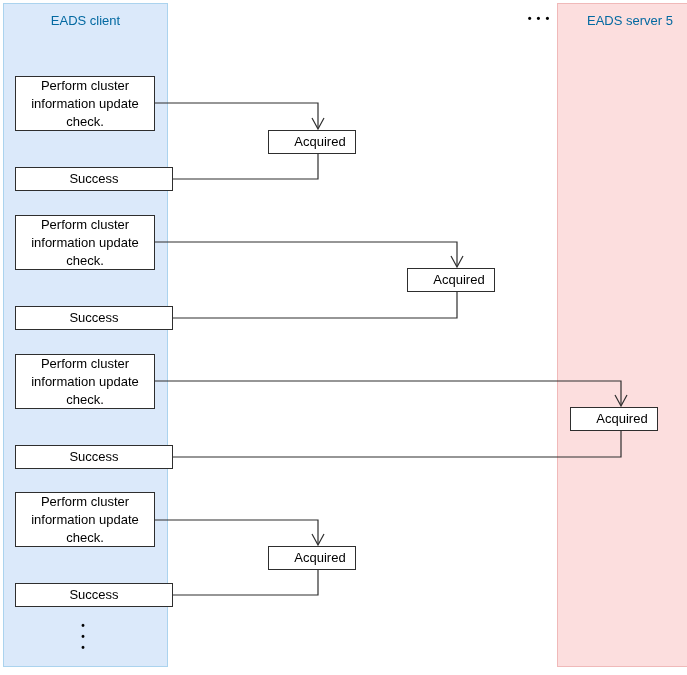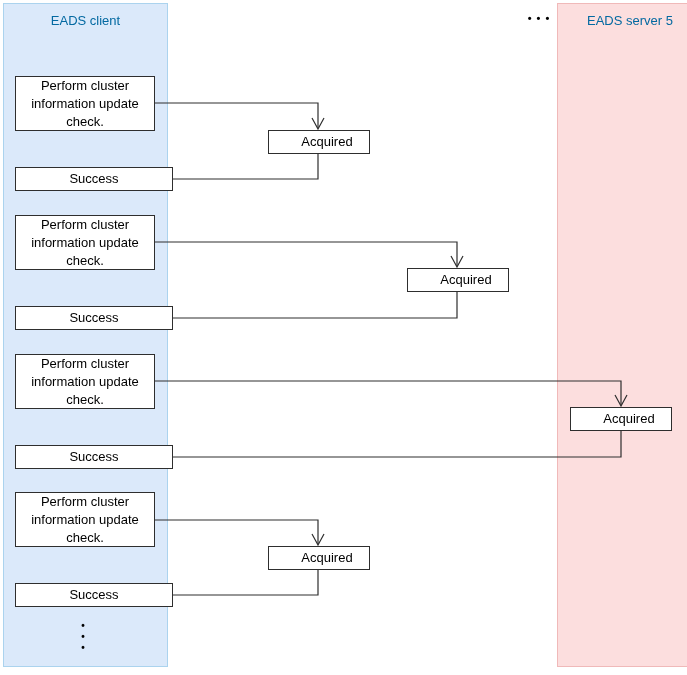--- a/index.html
+++ b/index.html
@@ -19,21 +19,21 @@
   
   .h-ellipsis{position:absolute;left:524px;top:12px;width:34px;text-align:center;
               font-size:11px;font-weight:bold;letter-spacing:5px;color:#000;}
 
   
   .box{position:absolute;background:#fff;border:1px solid #2e2e2e;box-sizing:border-box;
        display:flex;align-items:center;justify-content:center;text-align:center;
        font-size:13px;line-height:18px;color:#000;}
   .perform{left:15px;width:140px;height:55px;padding:2px 6px;}
   .success{left:15px;width:158px;height:24px;}
-  .acquired{width:102px;height:24px;padding-left:16px;}
+  .acquired{width:88px;height:24px;padding-left:16px;}
 
   .r1 .perform{top:76px;}  .r1 .acquired{left:268px;top:130px;} .r1 .success{top:167px;}
   .r2 .perform{top:215px;} .r2 .acquired{left:407px;top:268px;} .r2 .success{top:306px;}
   .r3 .perform{top:354px;} .r3 .acquired{left:570px;top:407px;} .r3 .success{top:445px;}
   .r4 .perform{top:492px;} .r4 .acquired{left:268px;top:546px;} .r4 .success{top:583px;}
 
   
   svg.arrows{position:absolute;left:0;top:0;width:687px;height:675px;pointer-events:none;}
   svg.arrows path, svg.arrows polyline{fill:none;stroke:#2e2e2e;stroke-width:1.2;}
 

